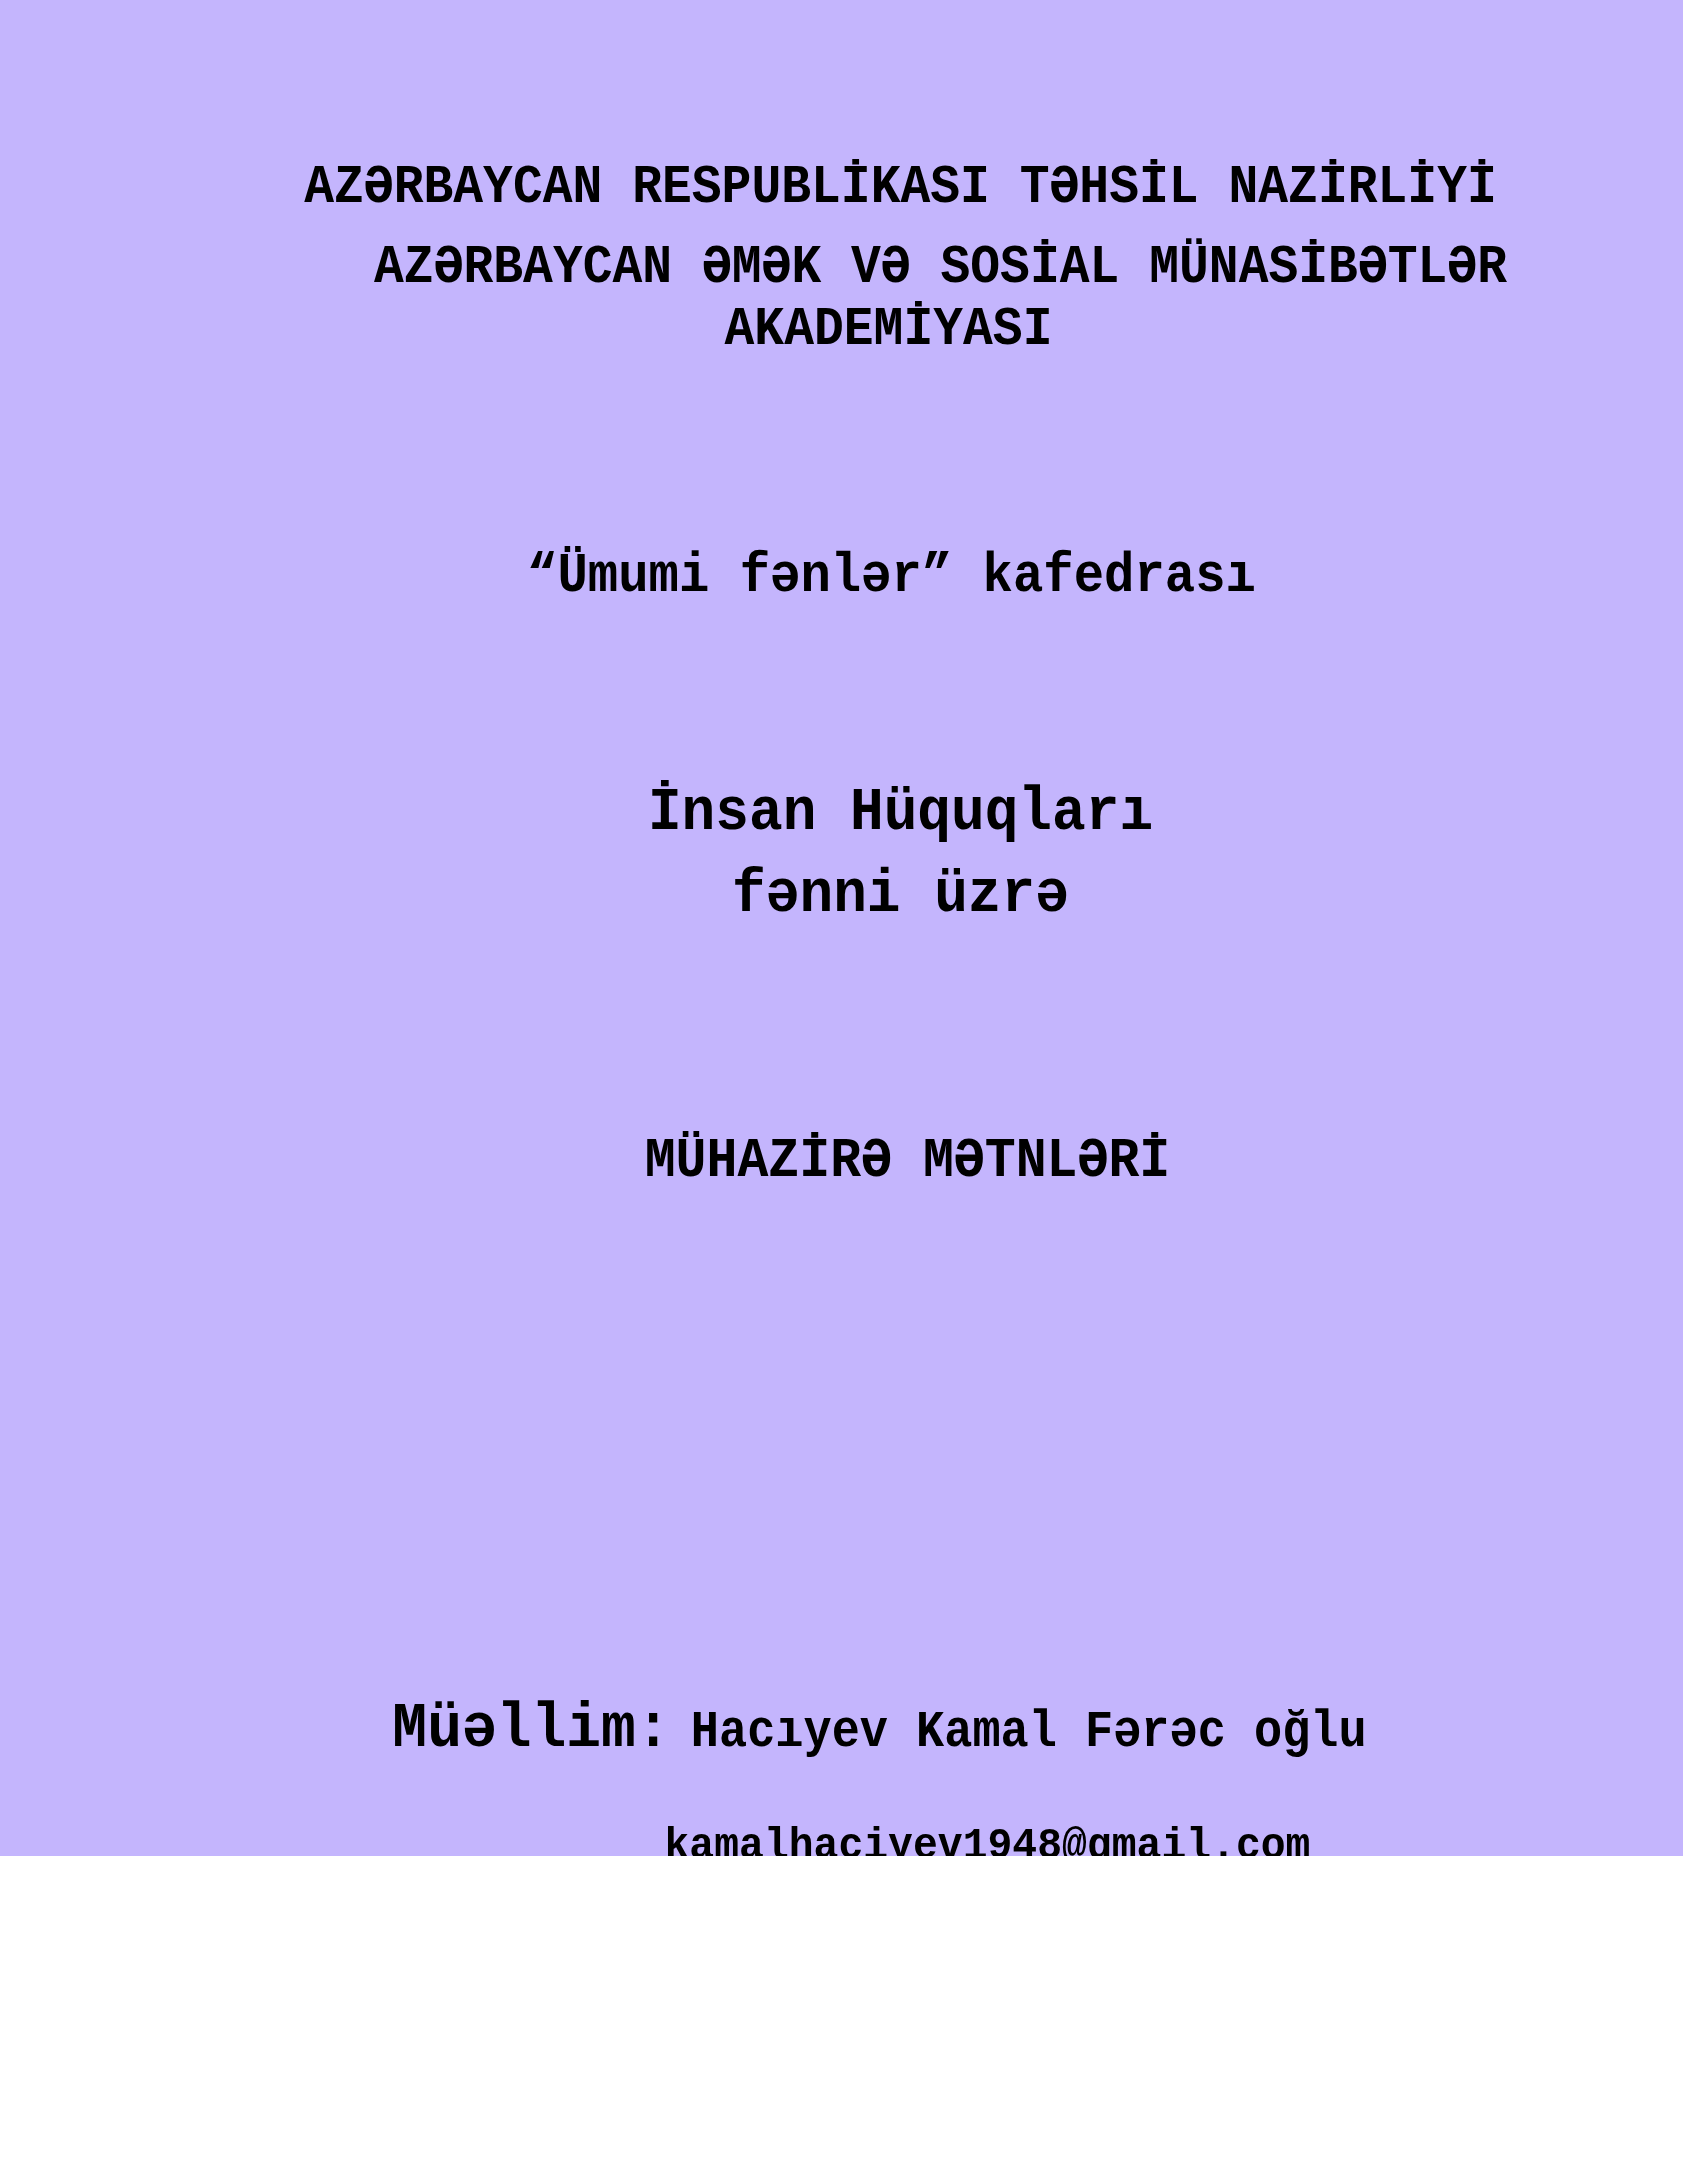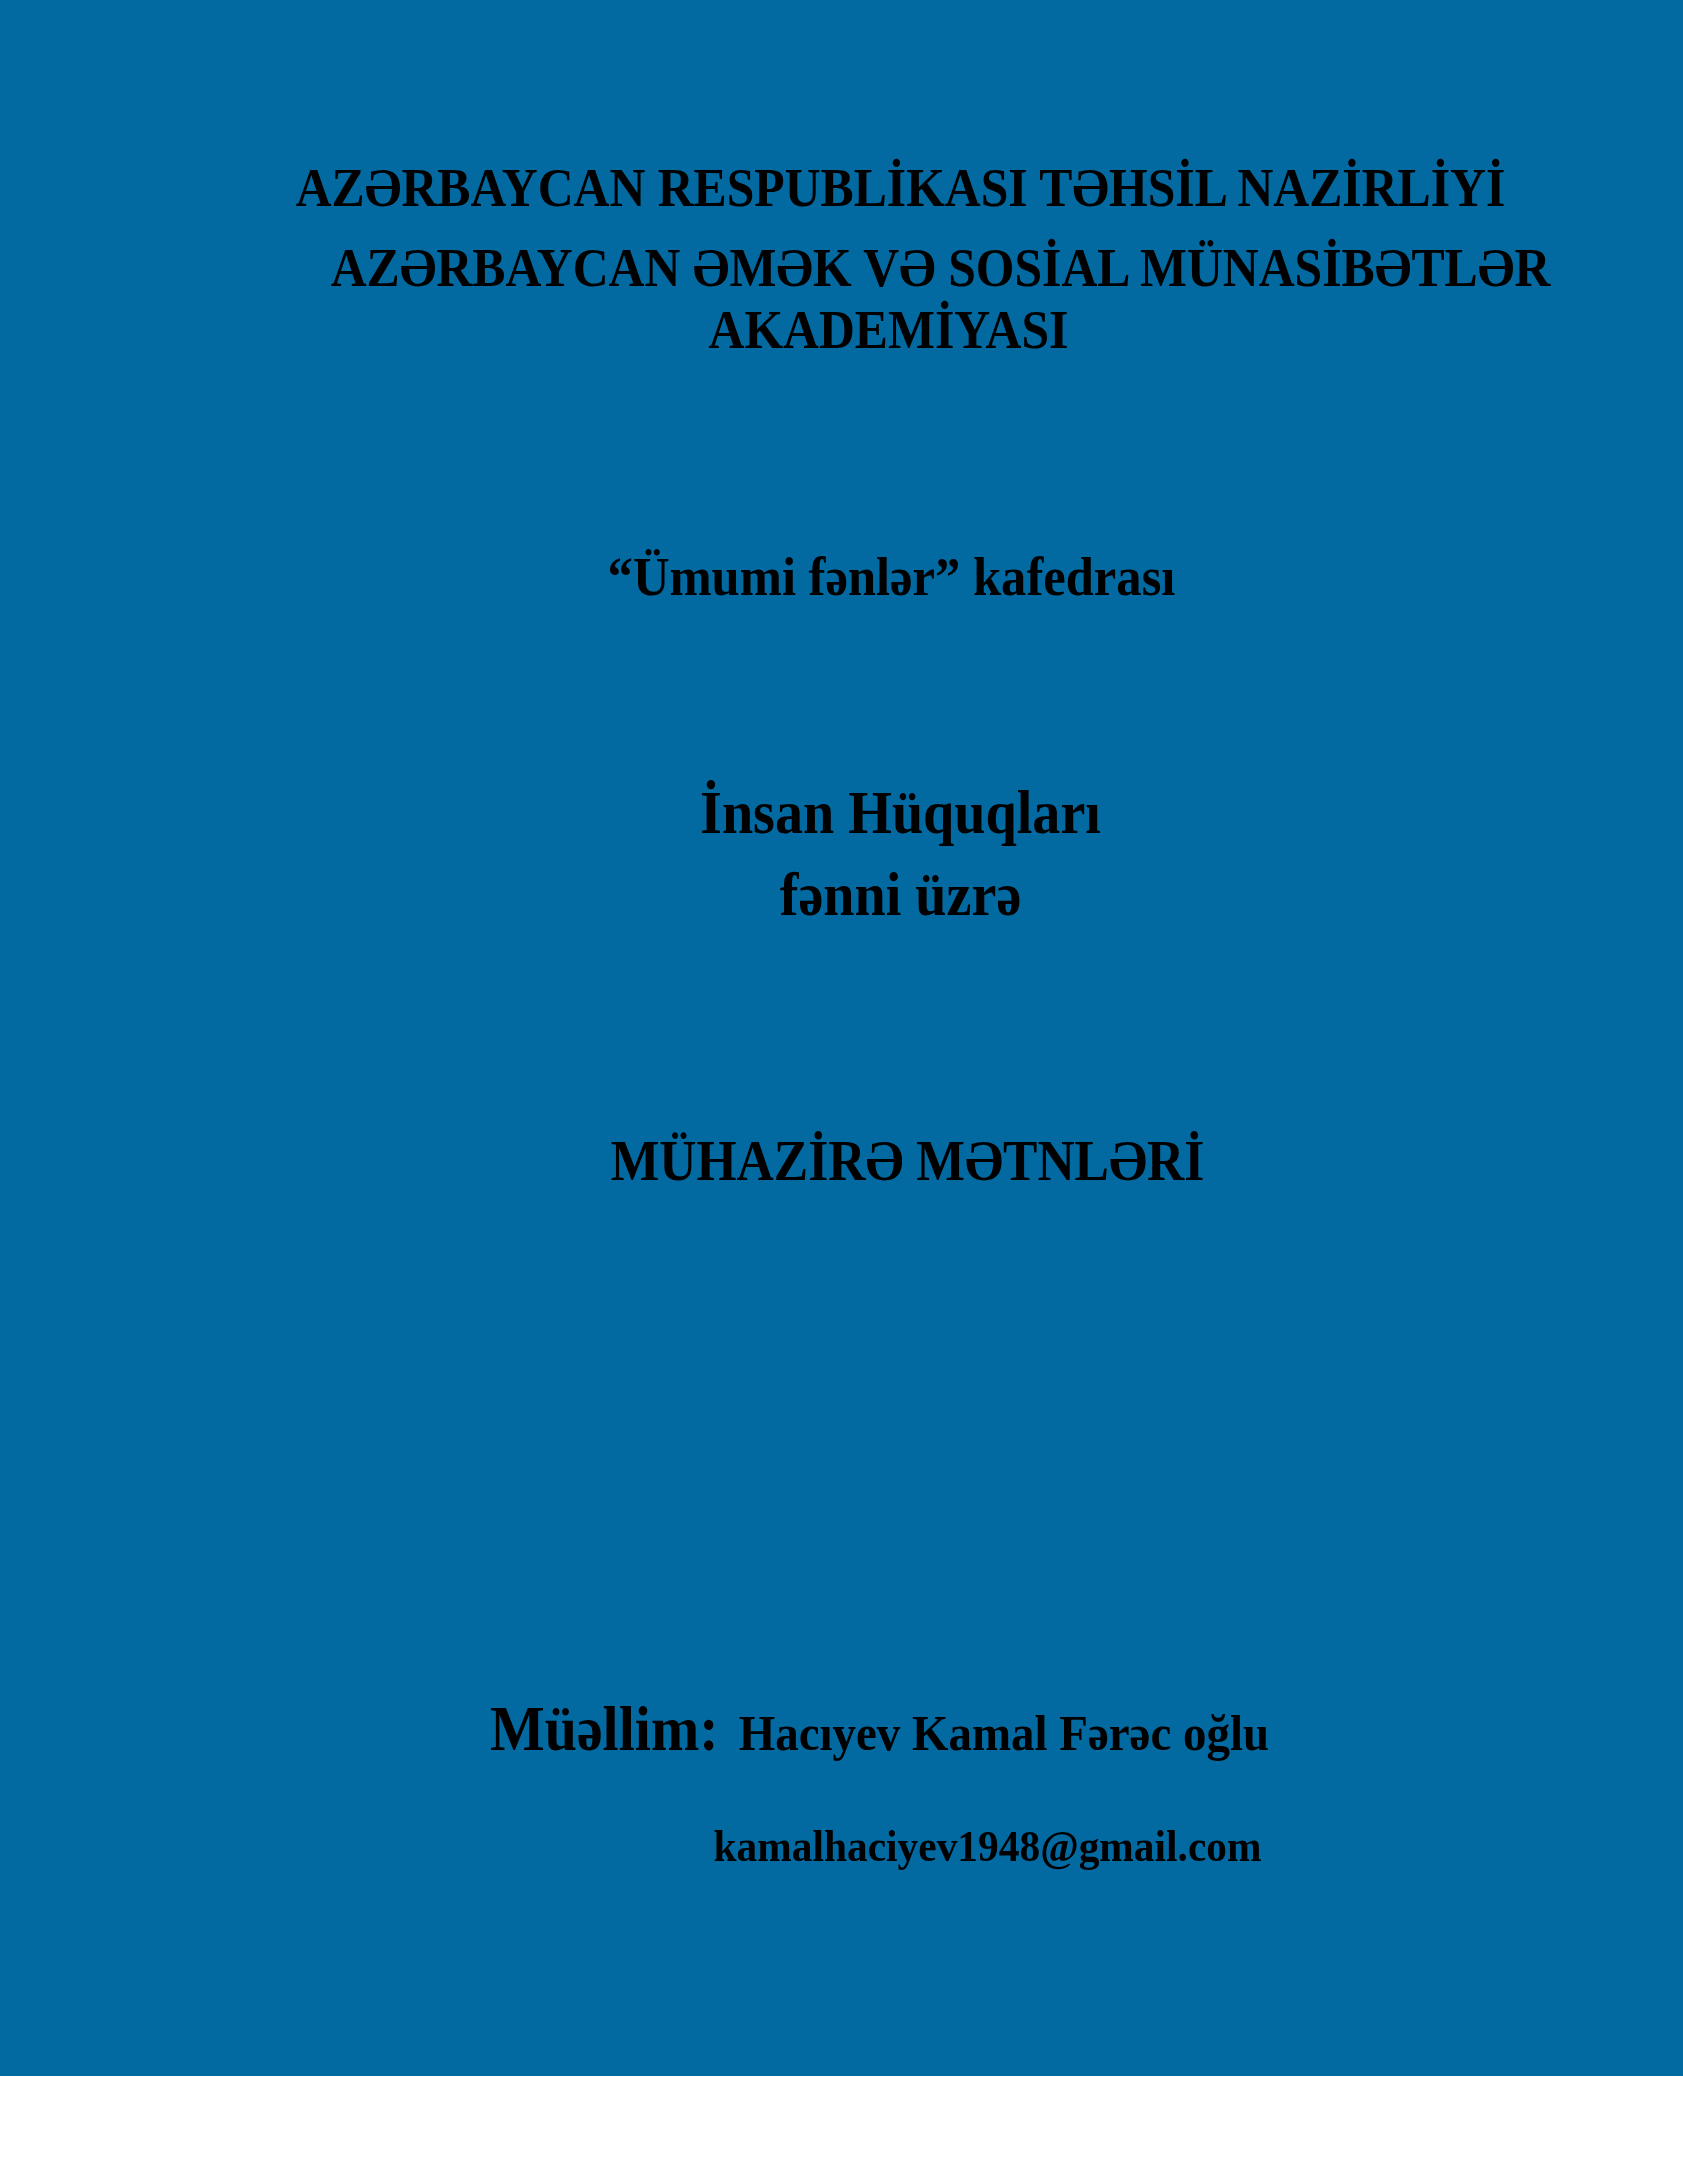--- a/index.html
+++ b/index.html
@@ -3,25 +3,25 @@
 <meta charset="utf-8">
 <style>
   html, body {
     margin: 0;
     padding: 0;
     background: #ffffff;
   }
   .page {
     position: relative;
     width: 1683px;
-    height: 2076px;
-    background: #0369a1;
+    height: 1856px;
+    background: #c4b5fd;
     color: #000000;
     overflow: hidden;
-    font-family: Liberation Serif, serif;
+    font-family: Liberation Mono, monospace;
     font-weight: bold;
   }
   .line {
     position: absolute;
     left: 59px;            
     width: 1683px;
     text-align: center;
     line-height: 1;
     white-space: nowrap;
     transform: scaleX(0.92);   

